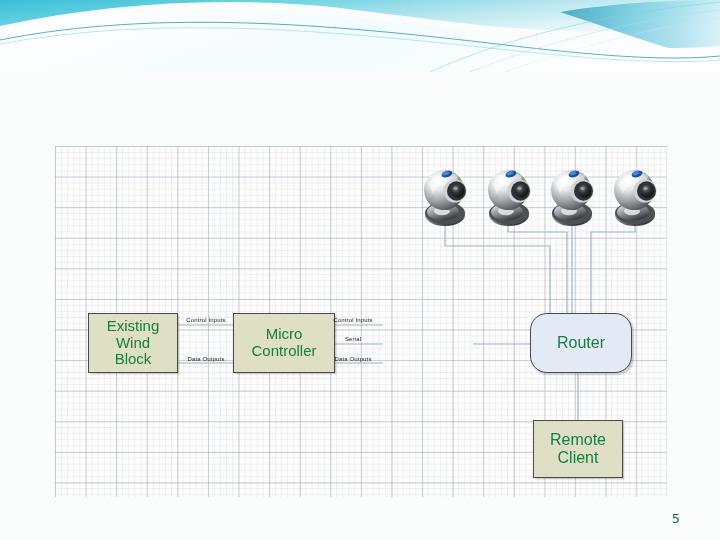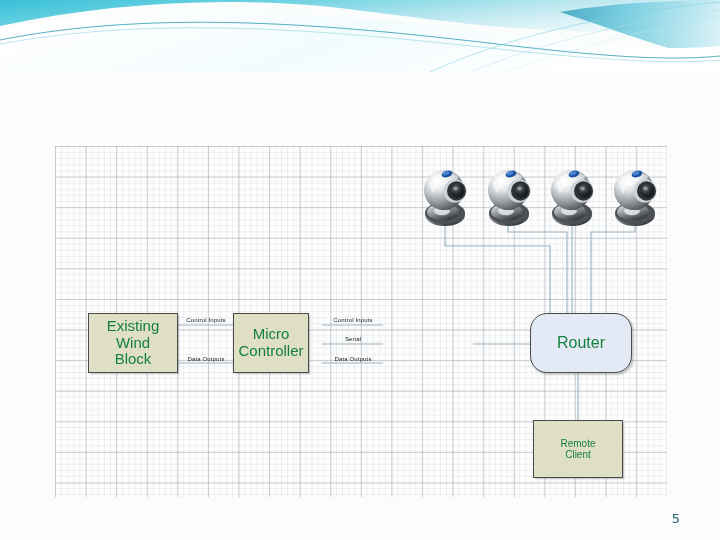--- a/index.html
+++ b/index.html
@@ -283,33 +283,33 @@
     </svg>
 
     <div class="blk olive" style="left:33px; top:167px; width:90px; height:60px; font-size:15px;">
       <span>
         <span>Existing</span><br>
         <span>Wind</span><br>
         <span>Block</span>
       </span>
     </div>
 
-    <div class="blk olive" style="left:178px; top:167px; width:76px; height:60px; font-size:15px;">
+    <div class="blk olive" style="left:178px; top:167px; width:102px; height:60px; font-size:15px;">
       <span>
         <span>Micro</span><br>
         <span>Controller</span>
       </span>
     </div>
 
 
     <div class="blk blue" style="left:475px; top:167px; width:102px; height:60px; font-size:16px;border-radius:17px;">
       <span>Router</span>
     </div>
 
-    <div class="blk olive" style="left:478px; top:274px; width:90px; height:58px; font-size:10px;">
+    <div class="blk olive" style="left:478px; top:274px; width:90px; height:58px; font-size:16px;">
       <span>
         <span>Remote</span><br>
         <span>Client</span>
       </span>
     </div>
 
     <div class="edge-label" style="left:126px; top:171px; width:50px;">Control Inputs</div>
     <div class="edge-label" style="left:126px; top:210px; width:50px;">Data Outputs</div>
     <div class="edge-label" style="left:272px; top:171px; width:52px;">Control Inputs</div>
     <div class="edge-label" style="left:272px; top:190px; width:52px;">Serial</div>

